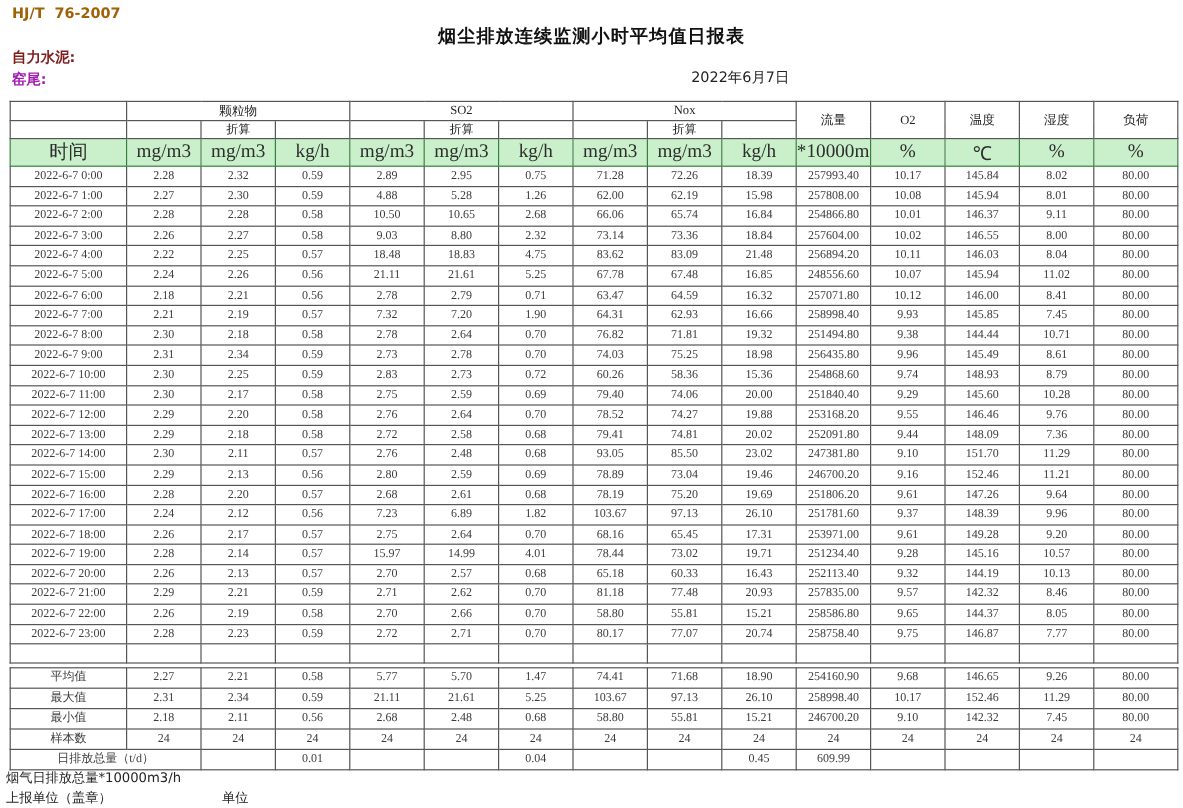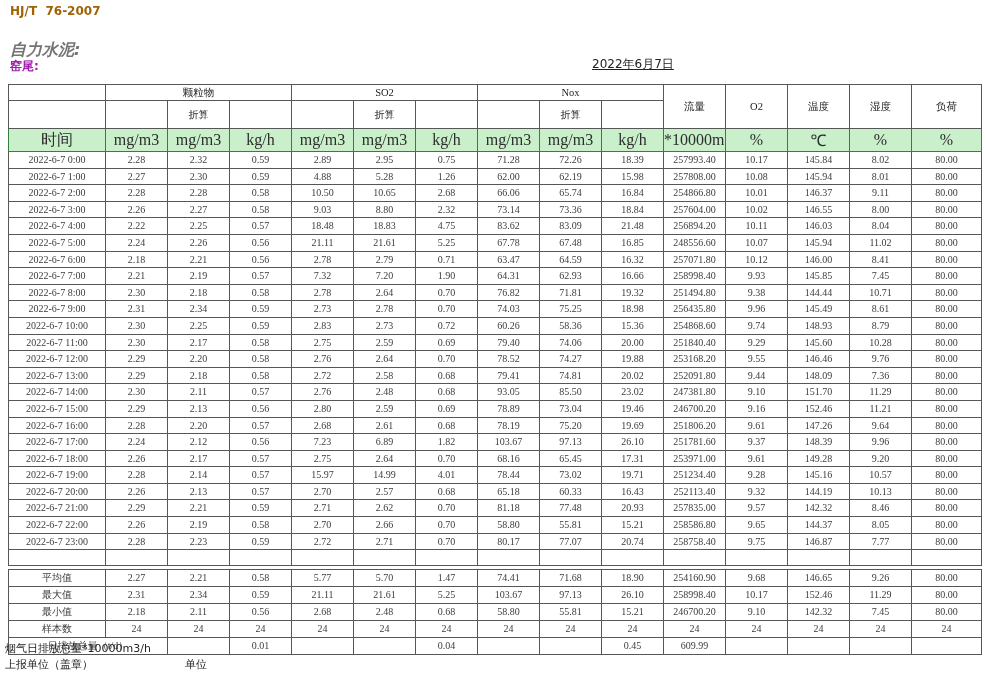--- a/index.html
+++ b/index.html
@@ -4,51 +4,52 @@
 <style>
   * { margin:0; padding:0; box-sizing:border-box; }
   html,body { width:986px; height:673px; background:#ffffff; overflow:hidden;
               font-family:"DejaVu Sans","Liberation Sans",sans-serif; }
   #page { position:relative; width:986px; height:673px; background:#fff; }
 
   .std-code { position:absolute; left:10px; top:4px; font-size:12px; font-weight:bold;
               color:#a16207; white-space:pre; }
   .title    { position:absolute; left:0; top:21px; width:986px; text-align:center;
               font-size:15px; font-weight:bold; color:#111; letter-spacing:1px; }
-  .company  { position:absolute; left:10px; top:40px; font-size:16px; font-weight:bold; color:#737373;font-style:italic; }
+  .company  { position:absolute; left:10px; top:40px; font-size:12px; font-weight:bold; color:#7f1d1d; }
   .station  { position:absolute; left:10px; top:58px; font-size:12px; font-weight:bold; color:#a21caf; }
-  .date     { position:absolute; left:592px; top:56px; font-size:12px; color:#222;text-decoration:underline; }
+  .date     { position:absolute; left:576px; top:56px; font-size:12px; color:#222; }
 
   table.report { position:absolute; left:8px; top:84px; width:973px;
                  border-collapse:collapse; table-layout:fixed;
                  font-family:Liberation Serif, serif;
                  font-size:10px; color:#3c3c3c; }
   table.report th, table.report td {
                  border:1px solid #565656; text-align:center; vertical-align:middle;
                  padding:0; font-weight:normal; overflow:hidden; white-space:nowrap; }
   thead tr.groups th, thead tr.groups td { height:16px; font-size:10.5px; color:#222; }
-  thead tr.sub th, thead tr.sub td { height:28px; font-size:10px; color:#222; }
+  thead tr.sub th, thead tr.sub td { height:15px; font-size:10px; color:#222; }
   tr.units th, tr.units td { background:#c9f0ca; border-color:#35803d;
                  height:20px; font-size:16px; color:#2d2d2d; }
   tbody td { height:15.6px; line-height:15.6px; }
   tr.blankrow td { height:15.6px; }
   tr.splitter td { border:none; height:4px; }
   tr.summary td { height:16px; line-height:16px; }
   td.left-label { text-align:left; padding-left:2px; }
 
   .footer-line1 { position:absolute; left:5px; top:641px; font-size:11px; color:#222; }
   .footer-line2 { position:absolute; left:5px; top:657px; font-size:11px; color:#222; }
   .footer-unit  { position:absolute; left:185px; top:657px; font-size:11px; color:#222; }
 </style>
 </head>
 <body>
 
 <div id="page">
 
   <div class="std-code">HJ/T  76-2007</div>
+  <div class="title">烟尘排放连续监测小时平均值日报表</div>
   <div class="company">自力水泥:</div>
   <div class="station">窑尾:</div>
   <div class="date">2022年6月7日</div>
 
   <table class="report">
     <colgroup>
       <col style="width:97px">
       <col style="width:62px">
         <col style="width:62px">
         <col style="width:62px">

